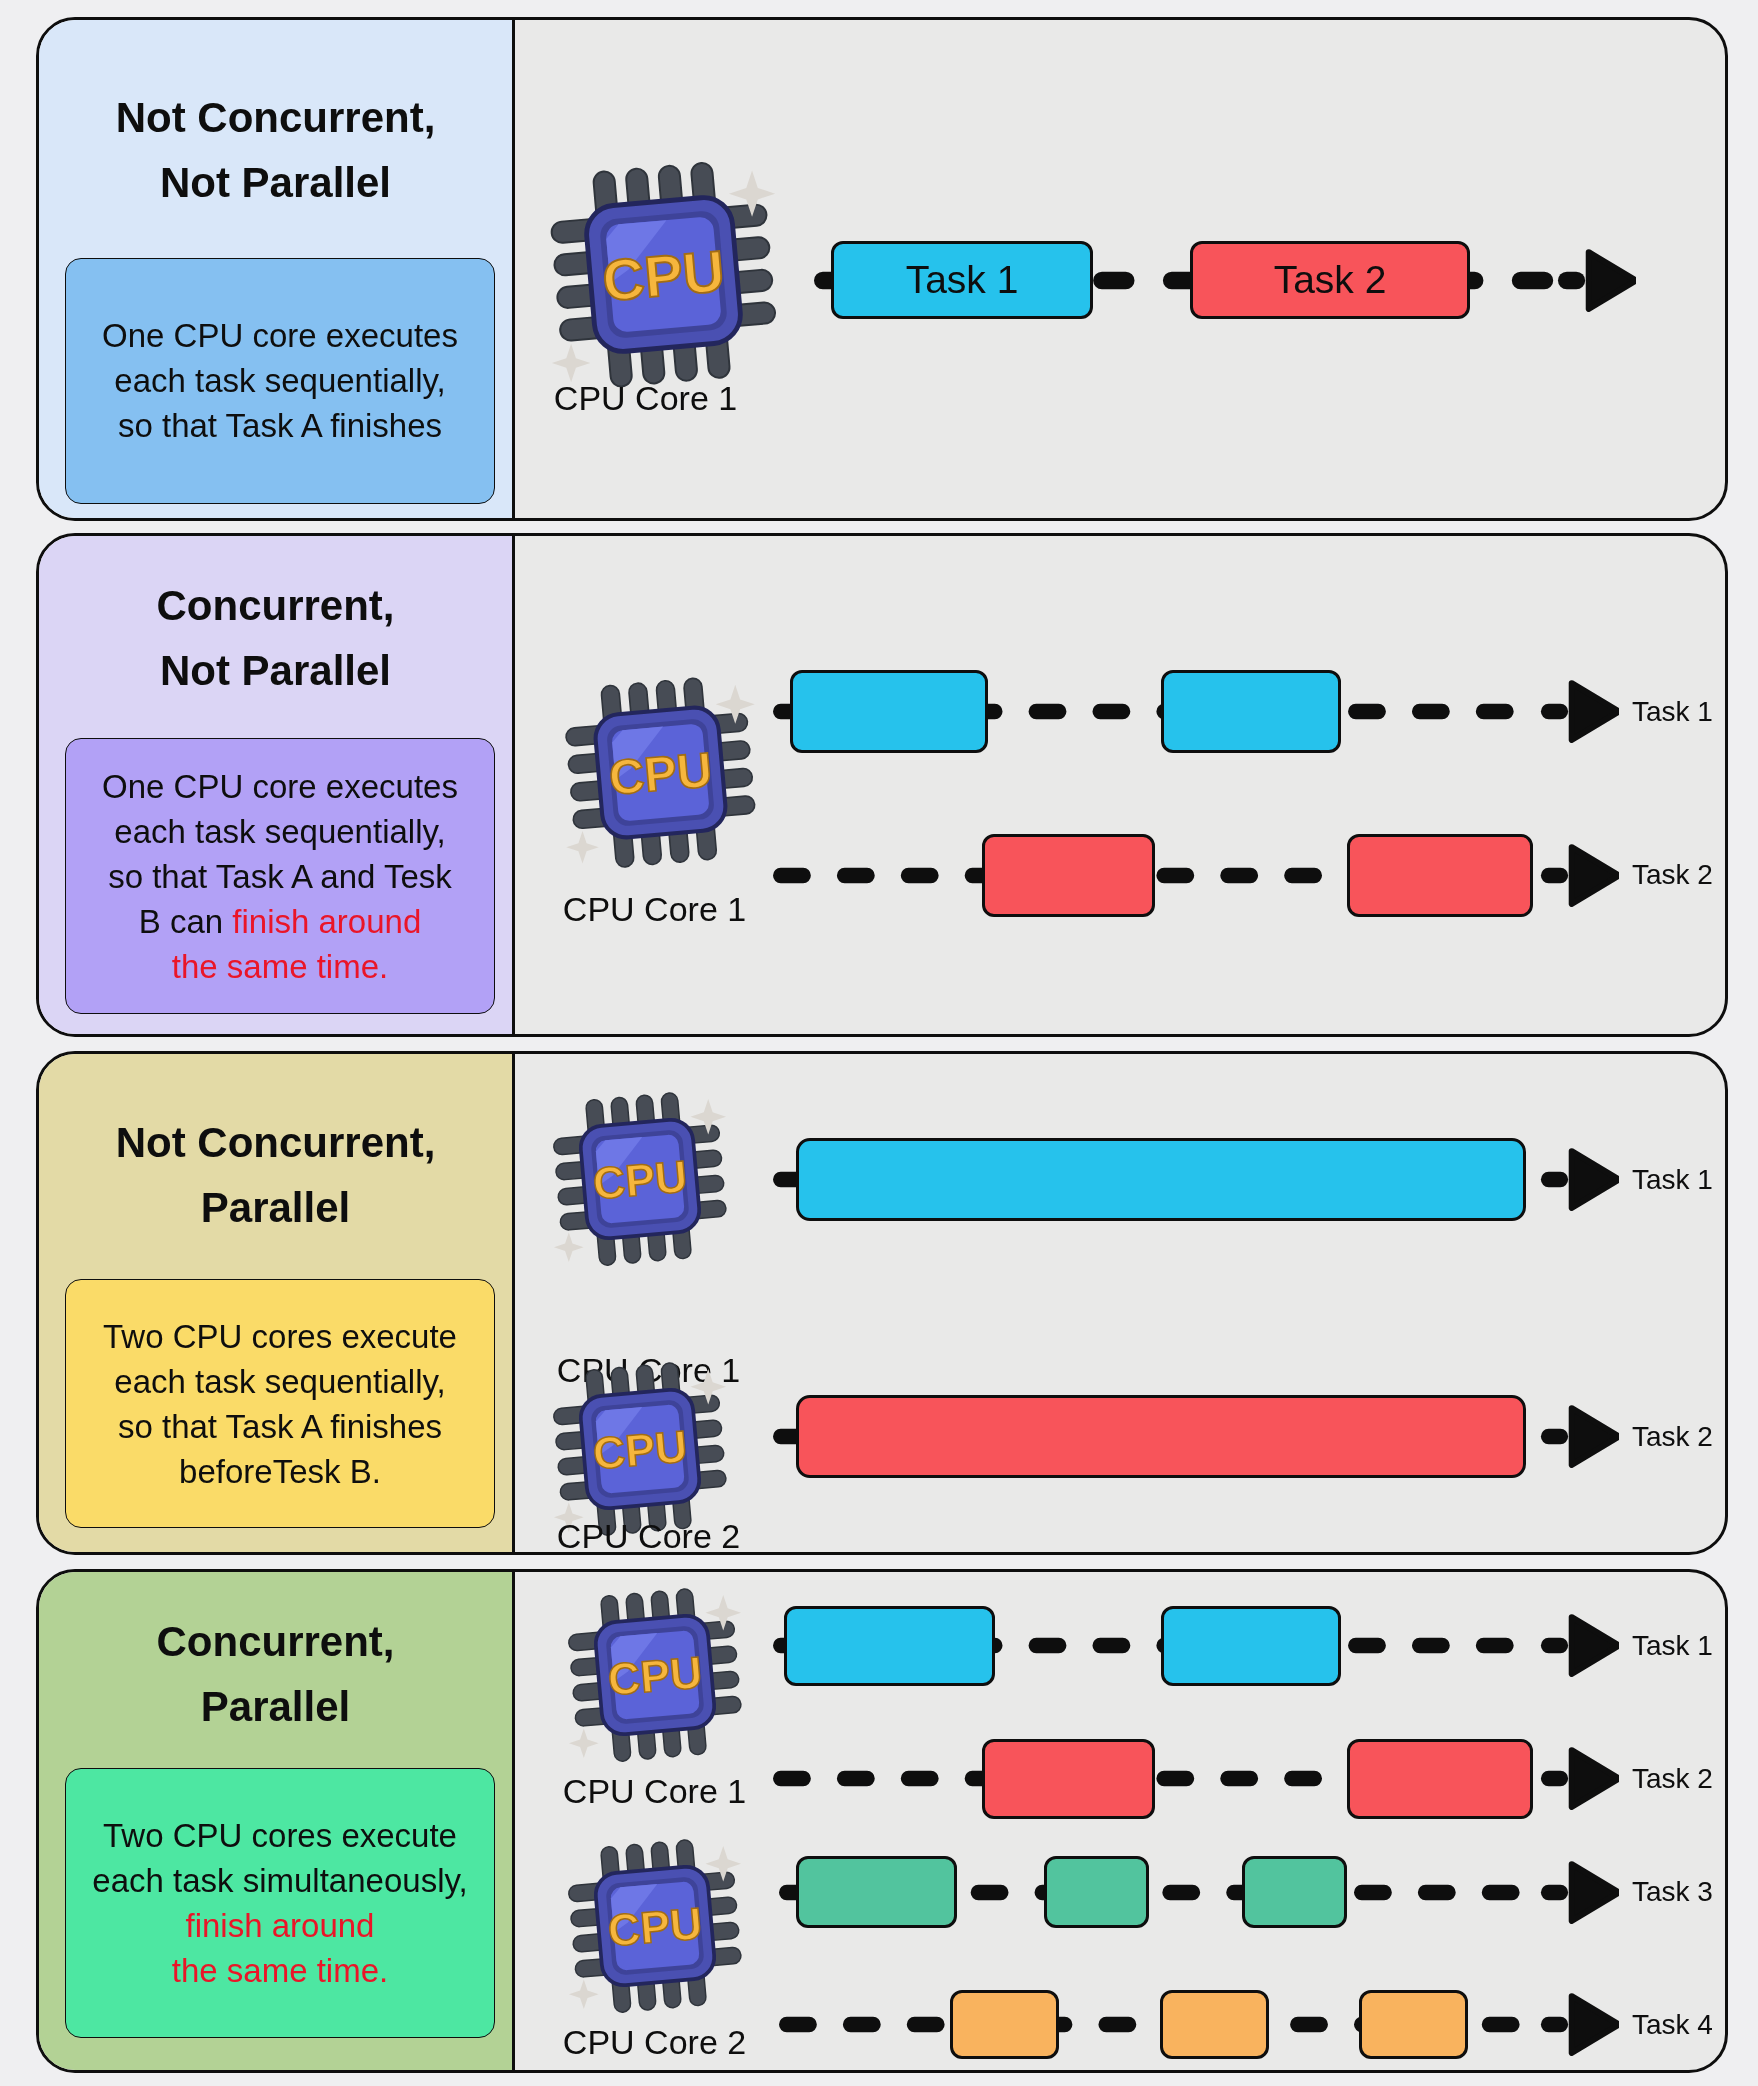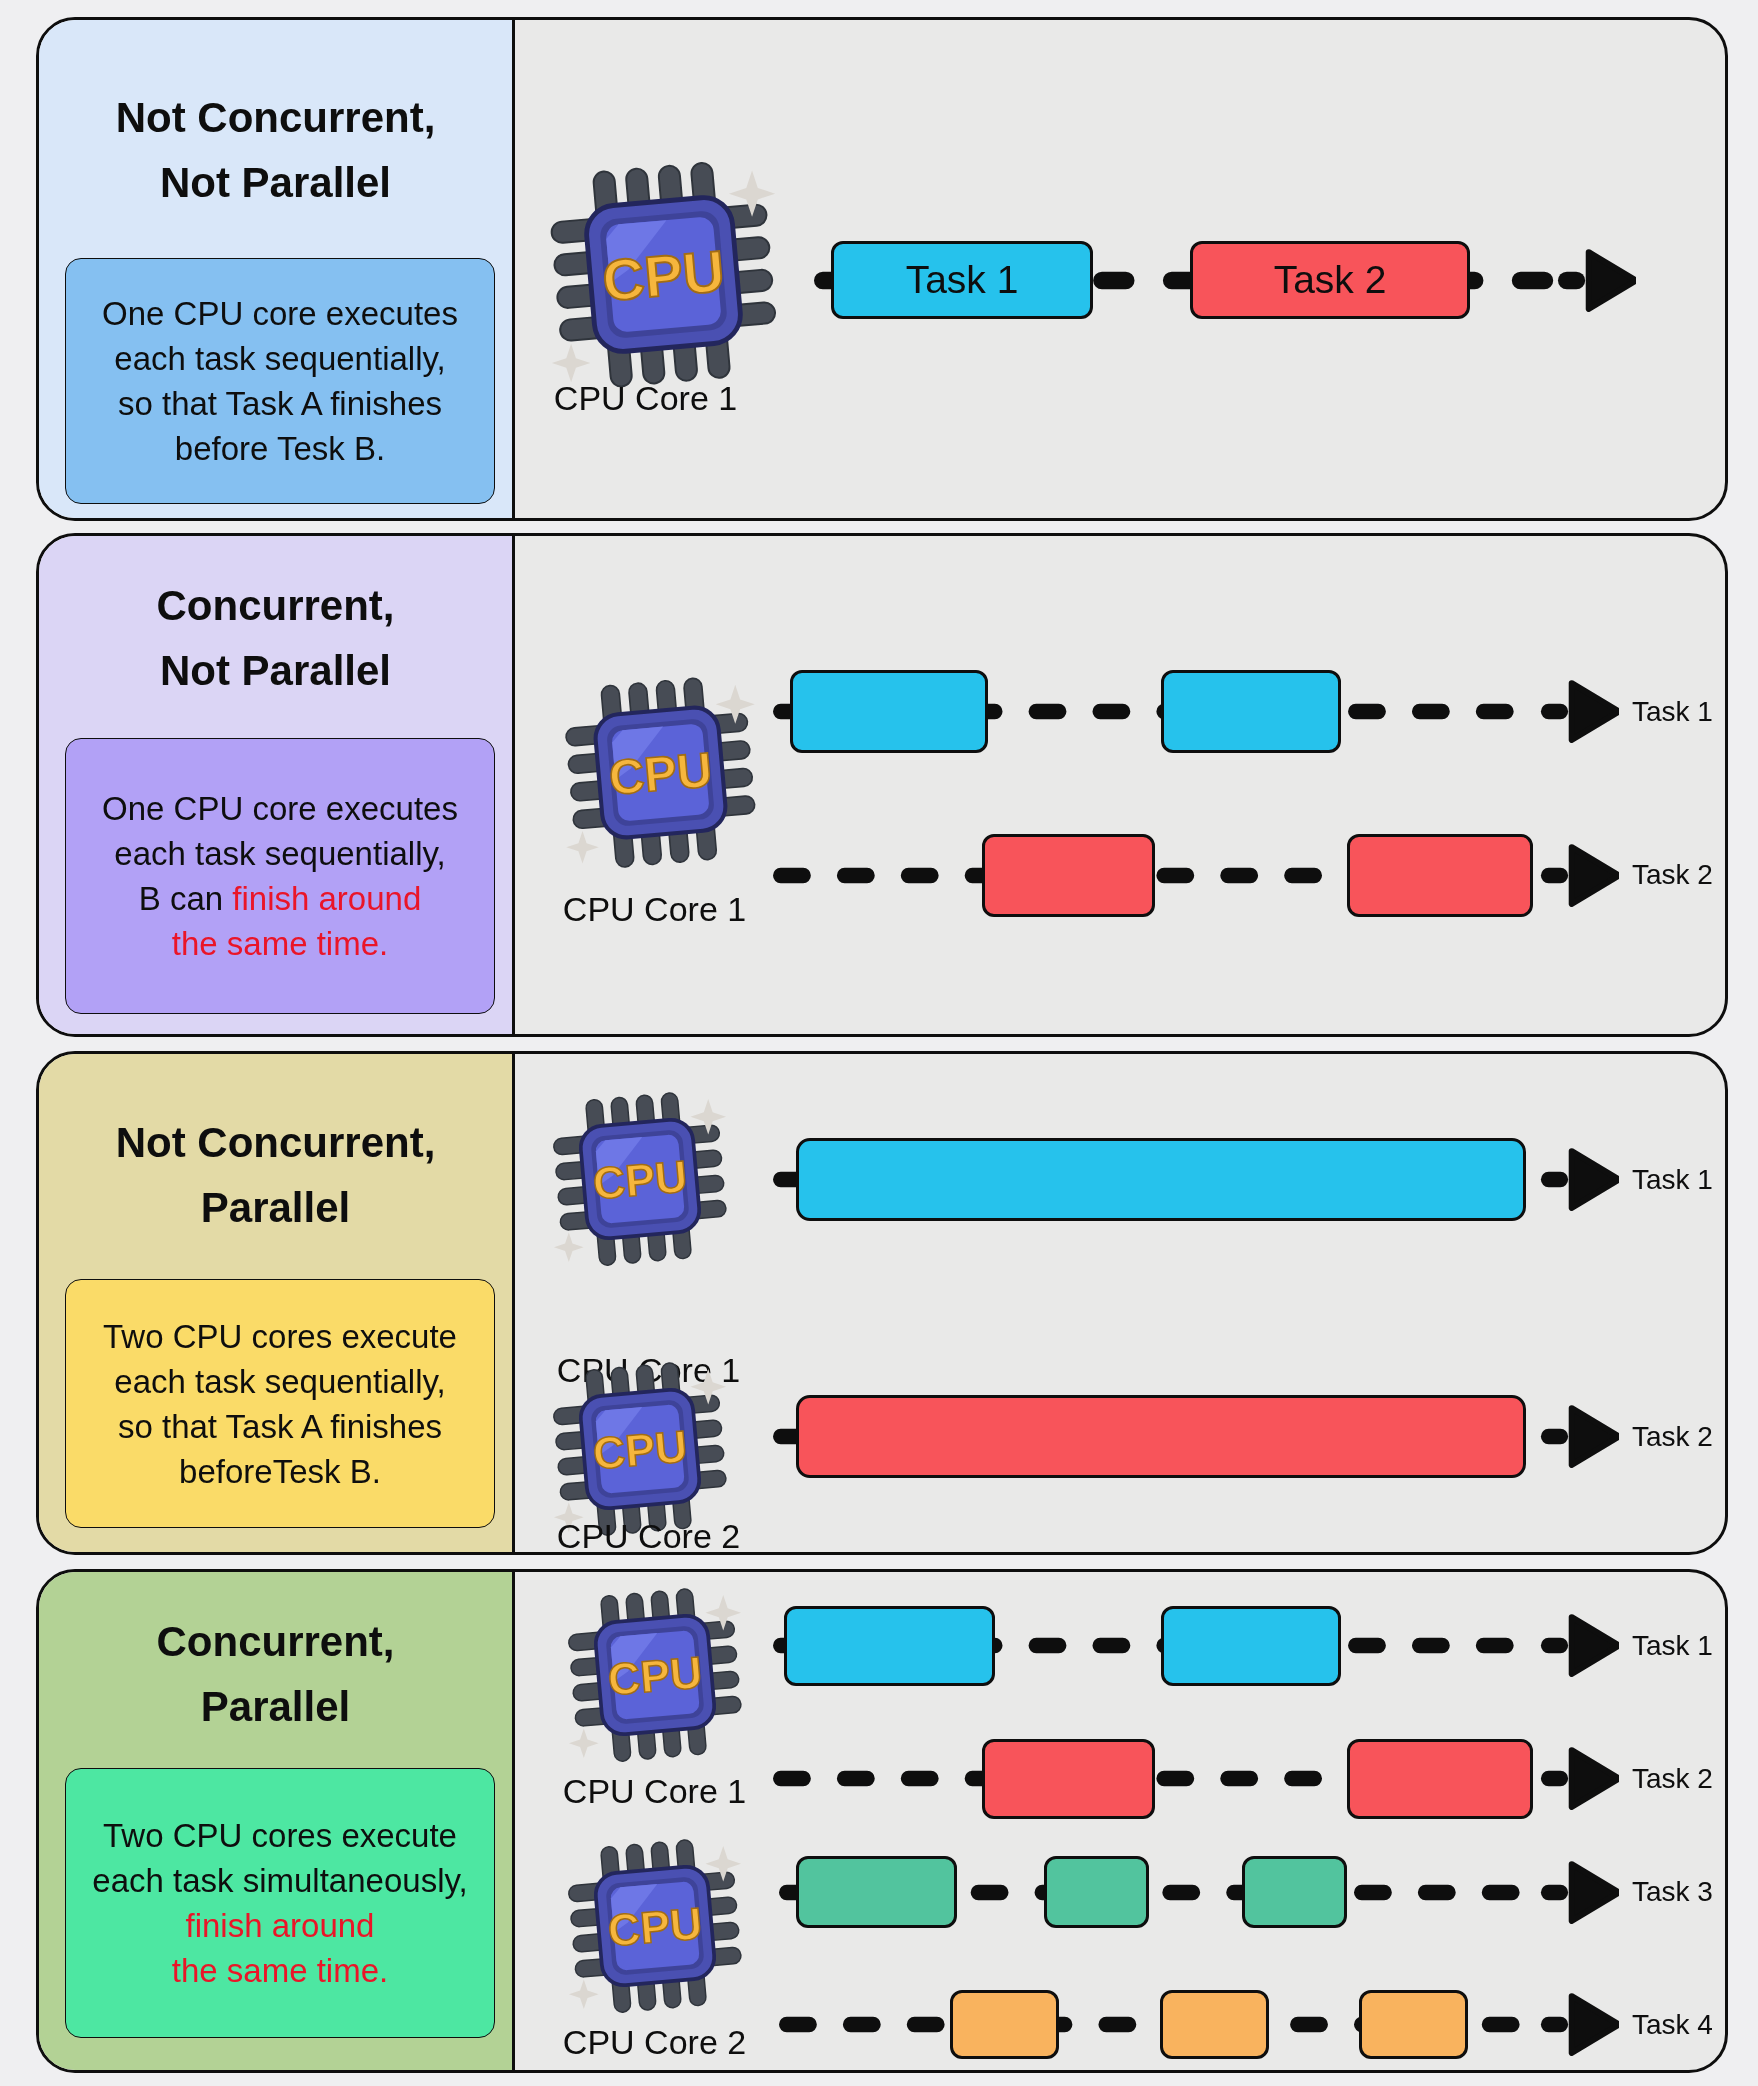--- a/index.html
+++ b/index.html
@@ -72,21 +72,20 @@
   <section class="card" style="top:16.6px">
     <div class="left p1">
       <div class="title" style="top:65px">
         <div>Not Concurrent,</div>
         <div>Not Parallel</div>
       </div>
       <div class="note n1" style="top:238px;height:246px">
         <div><span>One CPU core executes</span></div>
         <div><span>each task sequentially,</span></div>
         <div><span>so that Task A finishes</span></div>
-        <div><span>before Tesk B.</span></div>
       </div>
     </div>
     <svg class="cpu" style="left:509px;top:139px" width="231" height="231" viewBox="0 0 390 390">
         <use href="#cpu-sym"></use>
       </svg>
     <div class="core-label" style="left:488px;top:358px">CPU Core 1</div>
     <svg class="baseline" style="left:775px;top:225px" width="822" height="71" viewBox="0 0 1390 120">
       <line x1="15" y1="60" x2="1245" y2="60" class="dash30"></line>
       <rect x="1258" y="45" width="46" height="30" rx="15" class="ink"></rect>
       <polygon points="1310,12 1390,60 1310,108" class="arrowhead"></polygon>
@@ -101,20 +100,21 @@
 
   <section class="card" style="top:533px">
     <div class="left p2">
       <div class="title" style="top:37px">
         <div>Concurrent,</div>
         <div>Not Parallel</div>
       </div>
       <div class="note n2" style="top:202px;height:276px">
         <div><span>One CPU core executes</span></div>
         <div><span>each task sequentially,</span></div>
+        <div><span>so that Task A and Tesk</span></div>
         <div><span>B can </span><span class="red">finish around</span></div>
         <div><span></span><span class="red">the same time.</span></div>
       </div>
     </div>
     <svg class="cpu" style="left:524px;top:139px" width="195" height="195" viewBox="0 0 330 330">
         <use href="#cpu-sym"></use>
       </svg>
     <div class="core-label" style="left:497px;top:353px">CPU Core 1</div>
 
     <svg class="baseline" style="left:734px;top:140px" width="846" height="71" viewBox="0 0 1430 120">

